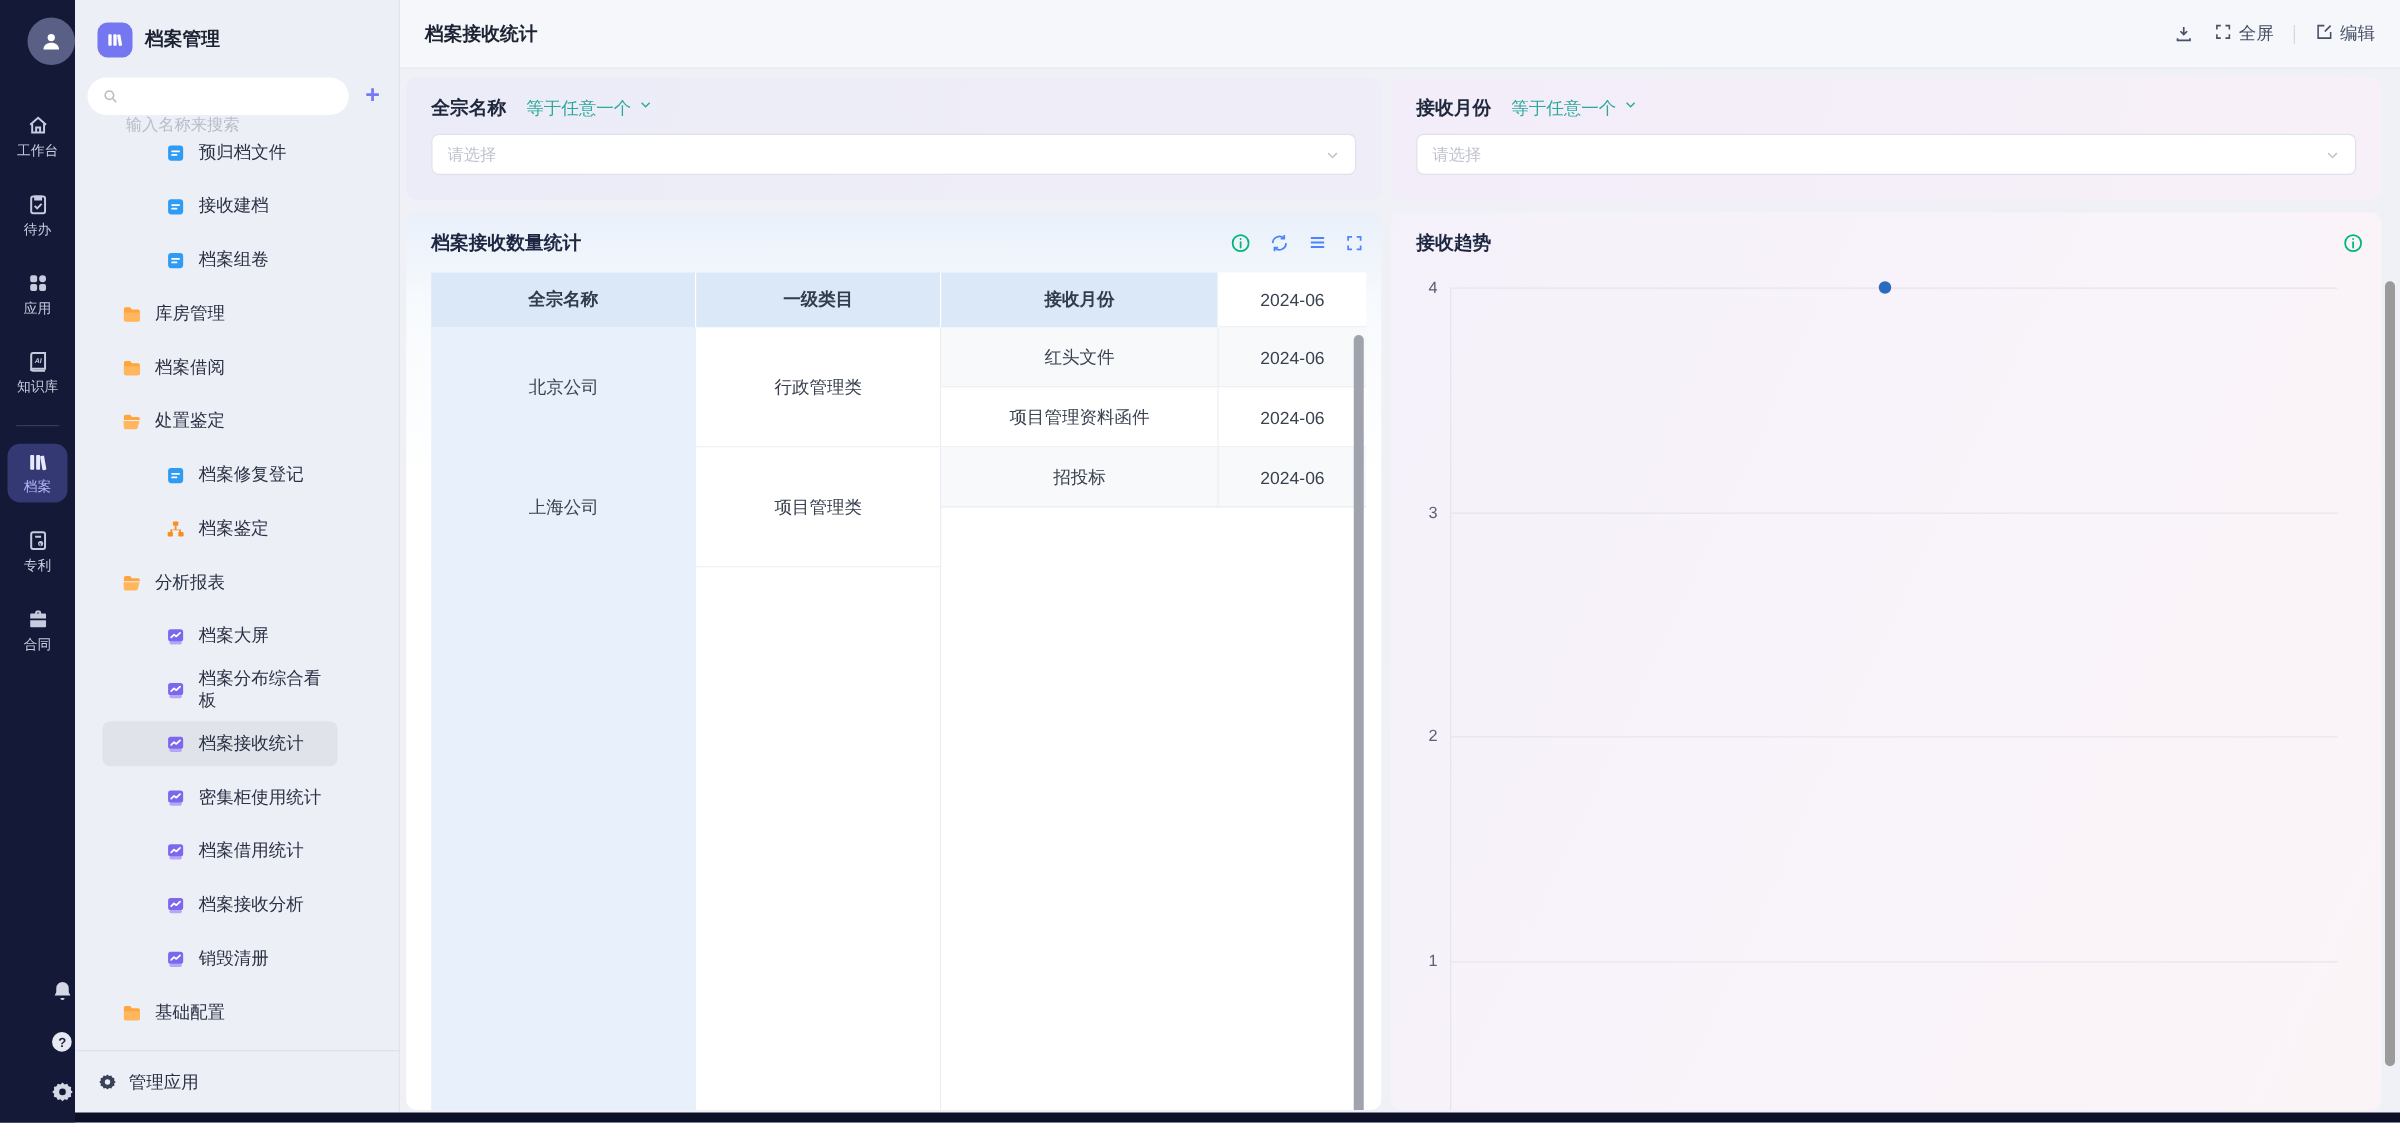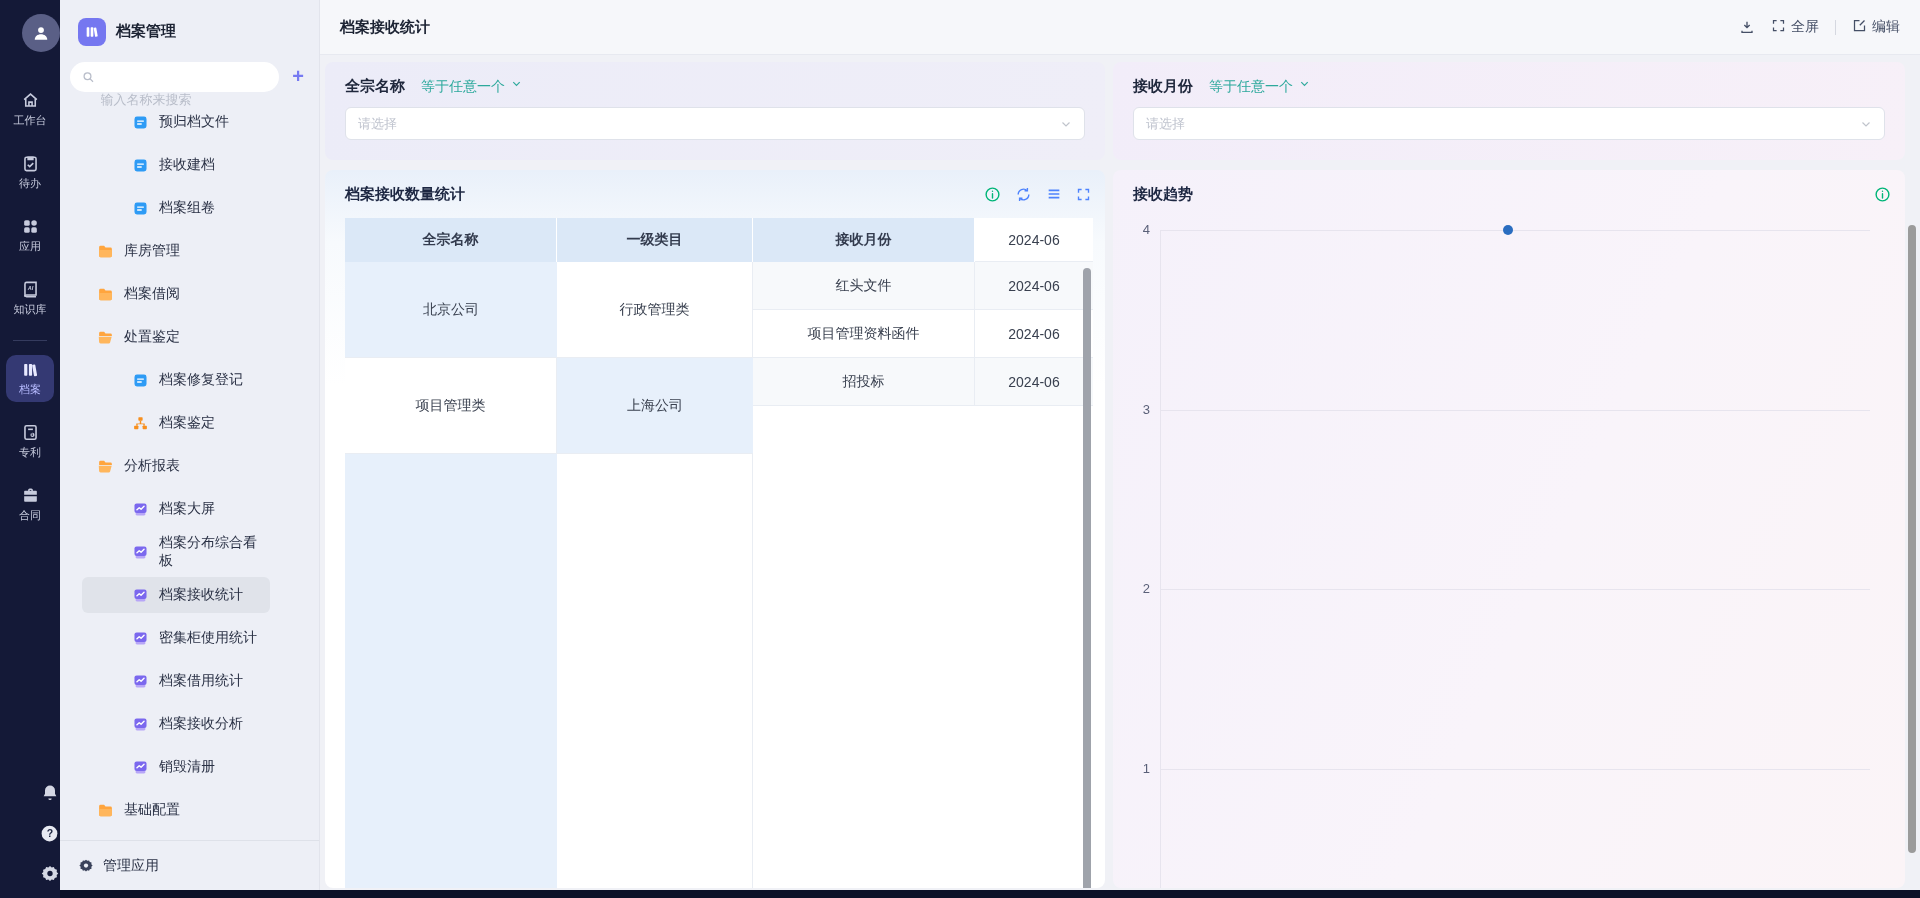--- a/index.html
+++ b/index.html
@@ -457,22 +457,22 @@
           <div class="th">全宗名称</div>
           <div class="th">一级类目</div>
           <div class="th">接收月份</div>
 
           <div class="cell c1" style="grid-row:2/4">北京公司</div>
           <div class="cell bR" style="grid-row:2/4">行政管理类</div>
           <div class="cell">2024-06</div>
           <div class="cell bR alt">红头文件</div>
           <div class="cell alt">2024-06</div>
 
+          <div class="cell c1" style="grid-row:4/6">上海公司</div>
           <div class="cell bR" style="grid-row:4/6">项目管理类</div>
-          <div class="cell c1" style="grid-row:4/6">上海公司</div>
           <div class="cell bR">项目管理资料函件</div>
           <div class="cell">2024-06</div>
           <div class="cell bR alt">招投标</div>
           <div class="cell alt">2024-06</div>
 
           <div class="cell c1 filler" style="grid-row:6"></div>
           <div class="cell bR filler" style="grid-row:6"></div>
           <div class="cell filler" style="grid-row:6;grid-column:3/5"></div>
         </div>
         <div class="t-scroll"></div>

